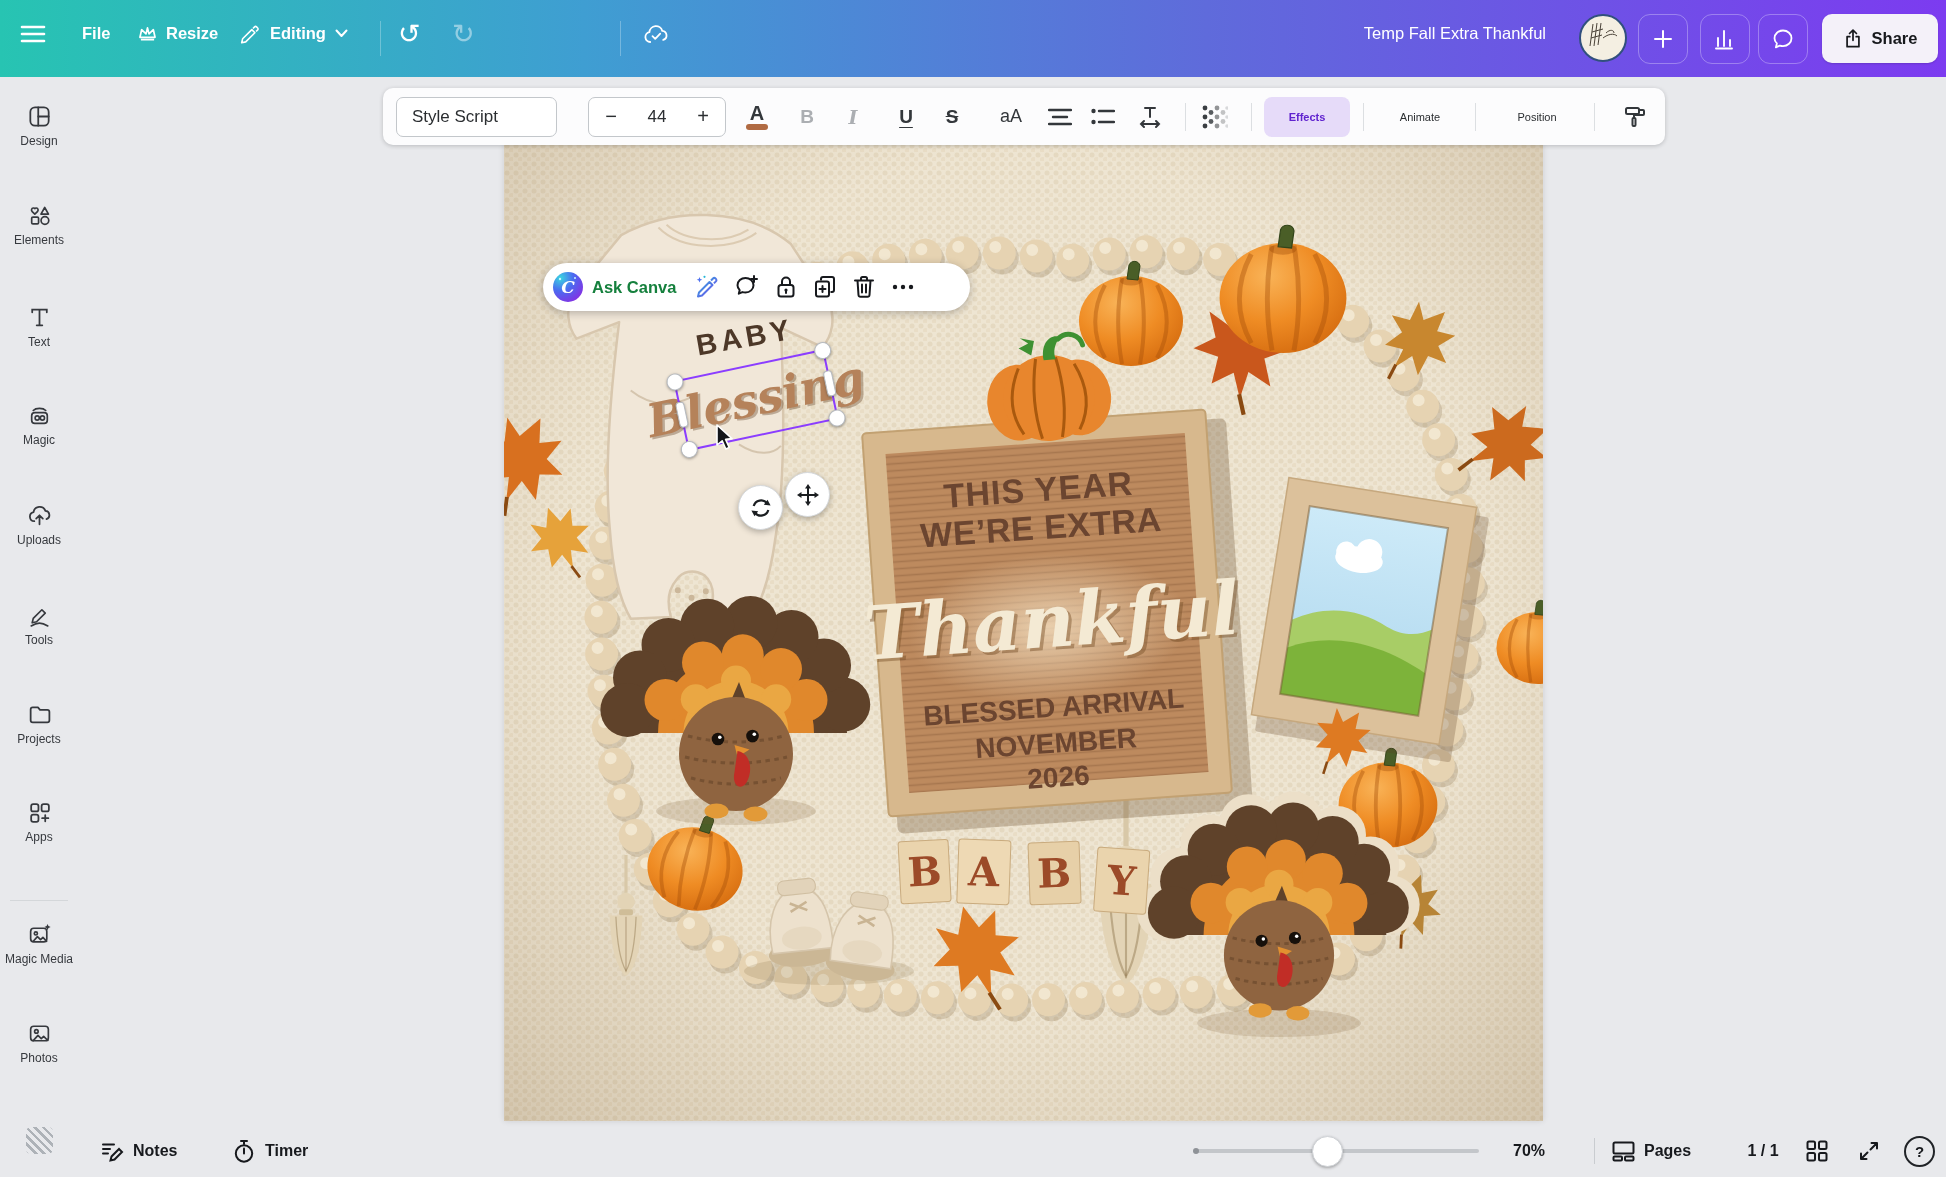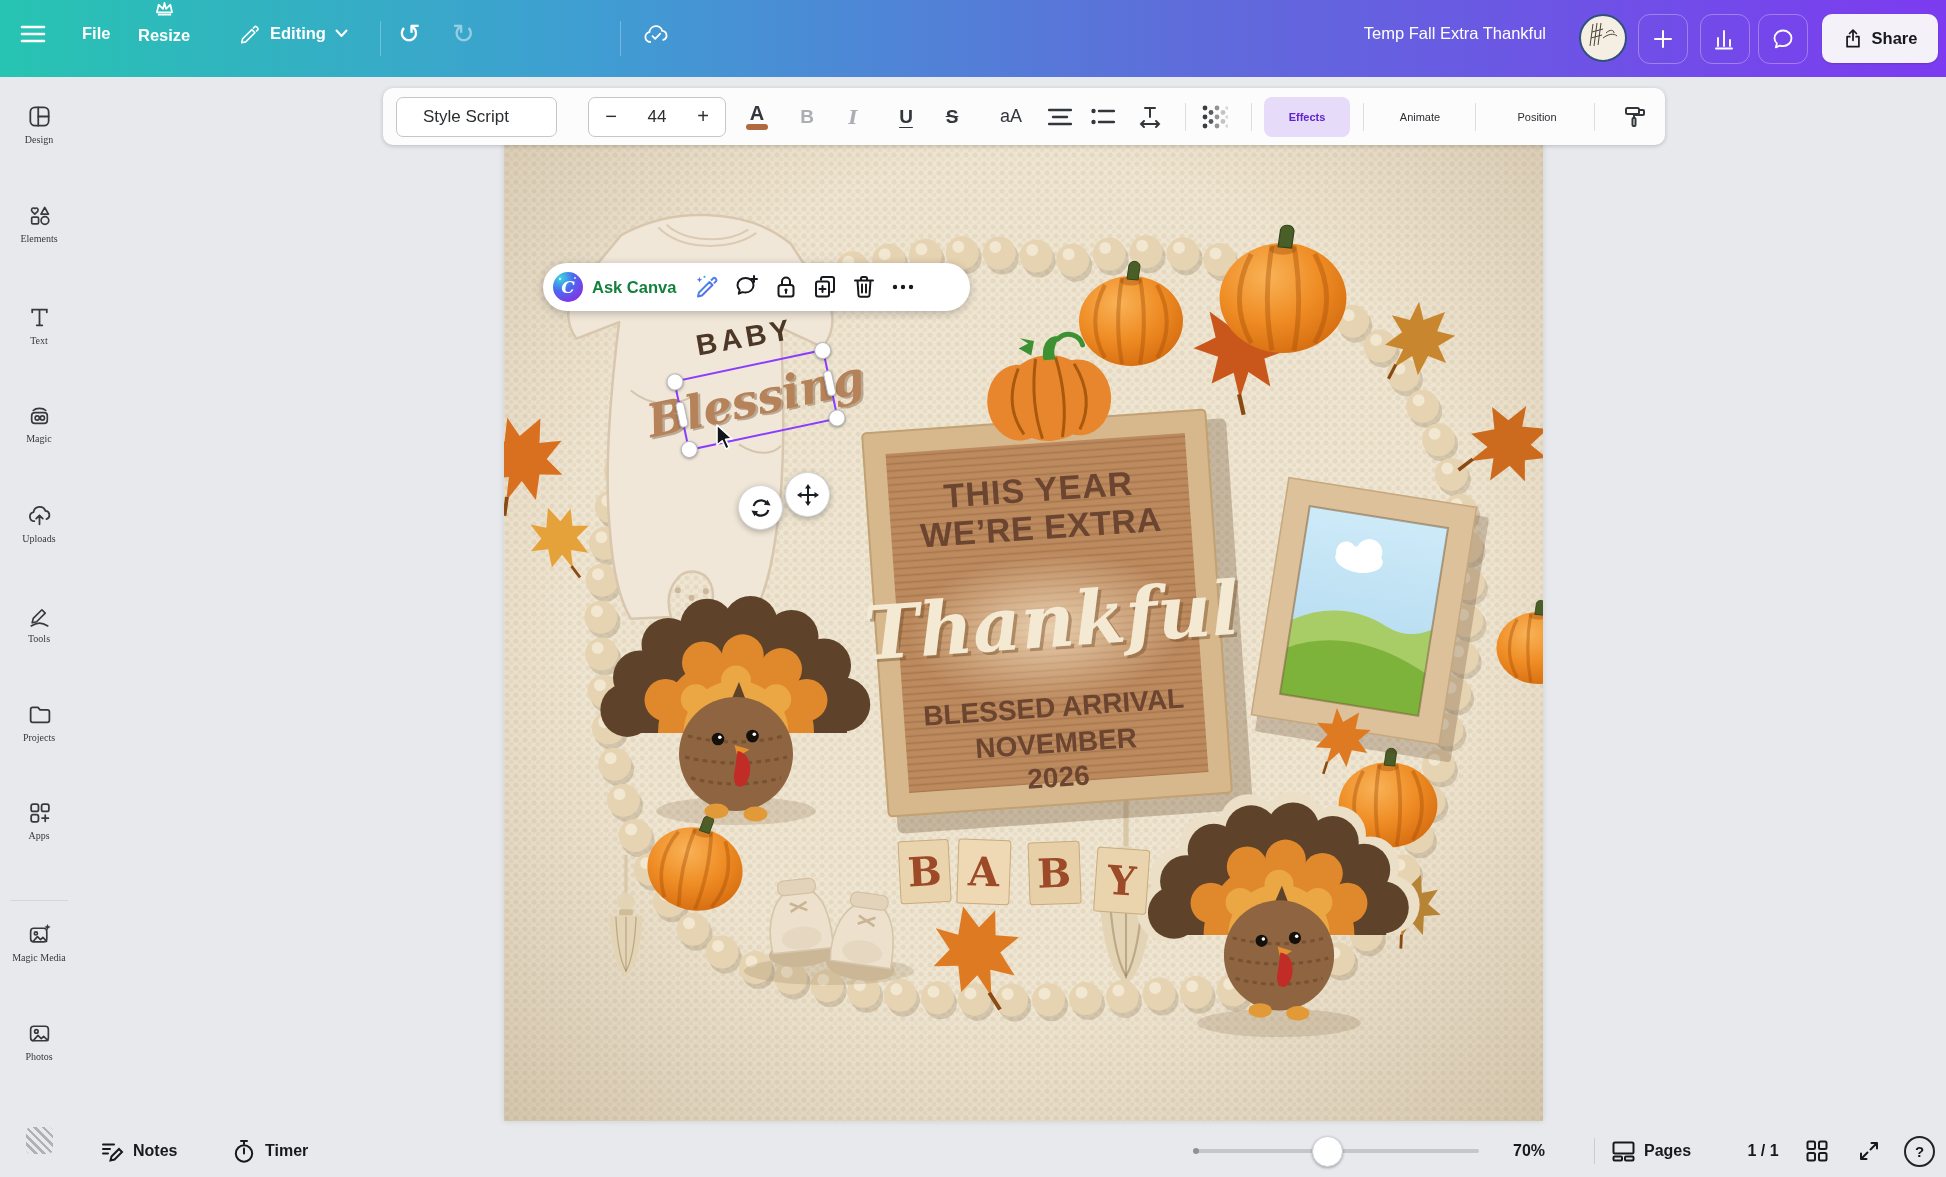--- a/index.html
+++ b/index.html
@@ -23,21 +23,21 @@
     display:flex;align-items:center;color:#2b2e31;font-size:17px;background:#fff;box-sizing:border-box;}
   .r2btn{position:absolute;top:8.5px;height:40px;width:42px;display:flex;align-items:center;
     justify-content:center;border-radius:8px;font-size:19px;color:#33373b;font-weight:700;}
   .r2txt{position:absolute;top:8.5px;height:40px;display:flex;align-items:center;justify-content:center;
     border-radius:8px;color:#2b2e31;font-size:11px;font-weight:500;}
   .r2div{position:absolute;top:15px;width:1px;height:28px;background:#dcdfe2;}
   .muted{color:#abaeb2;}
   
   .side-item{position:absolute;left:0;width:78px;display:flex;flex-direction:column;align-items:center;
     gap:5px;color:#36393e;}
-  .side-item .lbl{font-size:10px;white-space:nowrap;font-family:Liberation Serif, serif;}
+  .side-item .lbl{font-size:12px;white-space:nowrap;}
   
   .bb-item{position:absolute;top:1128px;height:46px;display:flex;align-items:center;gap:9px;
     color:#17191d;font-size:16px;font-weight:700;}
   
   .askbar{position:absolute;left:543px;top:263px;width:427px;height:48px;background:#fff;
     border-radius:24px;box-shadow:0 2px 8px rgba(20,20,30,.28);display:flex;align-items:center;
     padding:0 16px 0 10px;box-sizing:border-box;gap:14px;}
   .askbar .label{font-size:16.5px;font-weight:700;color:#15803d;margin-right:4px;}
   .sel-box{position:absolute;left:679px;top:364px;width:150px;height:68px;
     border:2.2px solid #8b3dff;transform:rotate(-12deg);}
@@ -59,21 +59,21 @@
         <g stroke="#fff" stroke-width="2.6" stroke-linecap="round">
           <line x1="2" y1="3" x2="24" y2="3"></line>
             <line x1="2" y1="10" x2="24" y2="10"></line>
             <line x1="2" y1="17" x2="24" y2="17"></line>
         </g>
       </svg>
     </div>
     <div class="tb-item" style="left:82px;">
       <span>File</span>
     </div>
-    <div class="tb-item" style="left:138px;flex-direction:column;">
+    <div class="tb-item" style="left:138px;">
       <svg width="19" height="17" viewBox="0 0 20 18">
         <path d="M2,13 L3.8,5 L8.4,9.4 L10,3 L11.6,9.4 L16.2,5 L18,13 Z M3,15.5 H17" fill="none" stroke="#fff" stroke-width="1.8" stroke-linejoin="round"></path>
       </svg>
       <span>Resize</span>
     </div>
     <div class="tb-item" style="left:240px;">
       <svg width="21" height="22" viewBox="0 0 24 24">
         <path d="M3,17.5 L13.5,7 l3.5,3.5 L6.5,21 l-4.6,1 1.1,-4.5 z M14.8,5.7 l1.9,-1.9 c.6,-.6 1.6,-.6 2.2,0 l1.3,1.3 c.6,.6 .6,1.6 0,2.2 L18.3,9.2" fill="none" stroke="#fff" stroke-width="1.8" stroke-linejoin="round"></path>
       </svg>
       <span>Editing</span>
@@ -554,21 +554,21 @@
       <path d="M10,10.5 V18.5 M14,10.5 V18.5" stroke="#17191d" stroke-width="2" stroke-linecap="round"></path>
     </svg>
     <svg width="26" height="26" viewBox="0 0 26 26">
       <circle cx="5" cy="13" r="2.2" fill="#17191d"></circle>
         <circle cx="13" cy="13" r="2.2" fill="#17191d"></circle>
         <circle cx="21" cy="13" r="2.2" fill="#17191d"></circle>
     </svg>
   </div>
 
   <div class="row2">
-    <div class="boxed" style="left:13px;width:161px;padding-left:26px;">
+    <div class="boxed" style="left:13px;width:161px;padding-left:15px;">
       <span>Style Script</span>
     </div>
     <div class="boxed" style="left:205px;width:138px;justify-content:space-between;padding:0 6px;">
       <span style="width:32px;text-align:center;font-size:20px;">−</span>
       <span>44</span>
       <span style="width:32px;text-align:center;font-size:20px;">+</span>
     </div>
     <div class="r2btn" style="left:353px;flex-direction:column;gap:2px;font-size:20px;line-height:18px;">
       <span>A</span>
       <span style="display:block;width:22px;height:6px;border-radius:3px;background:#b06a42;"></span>

